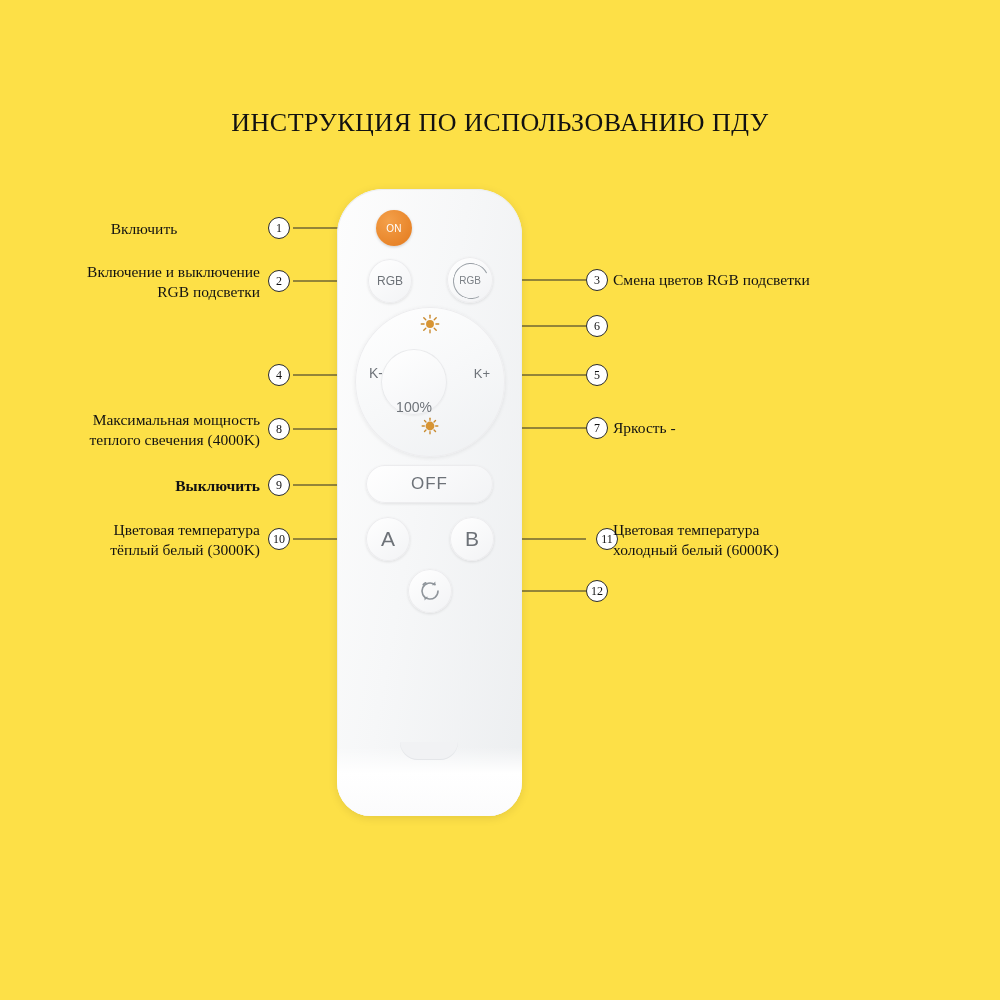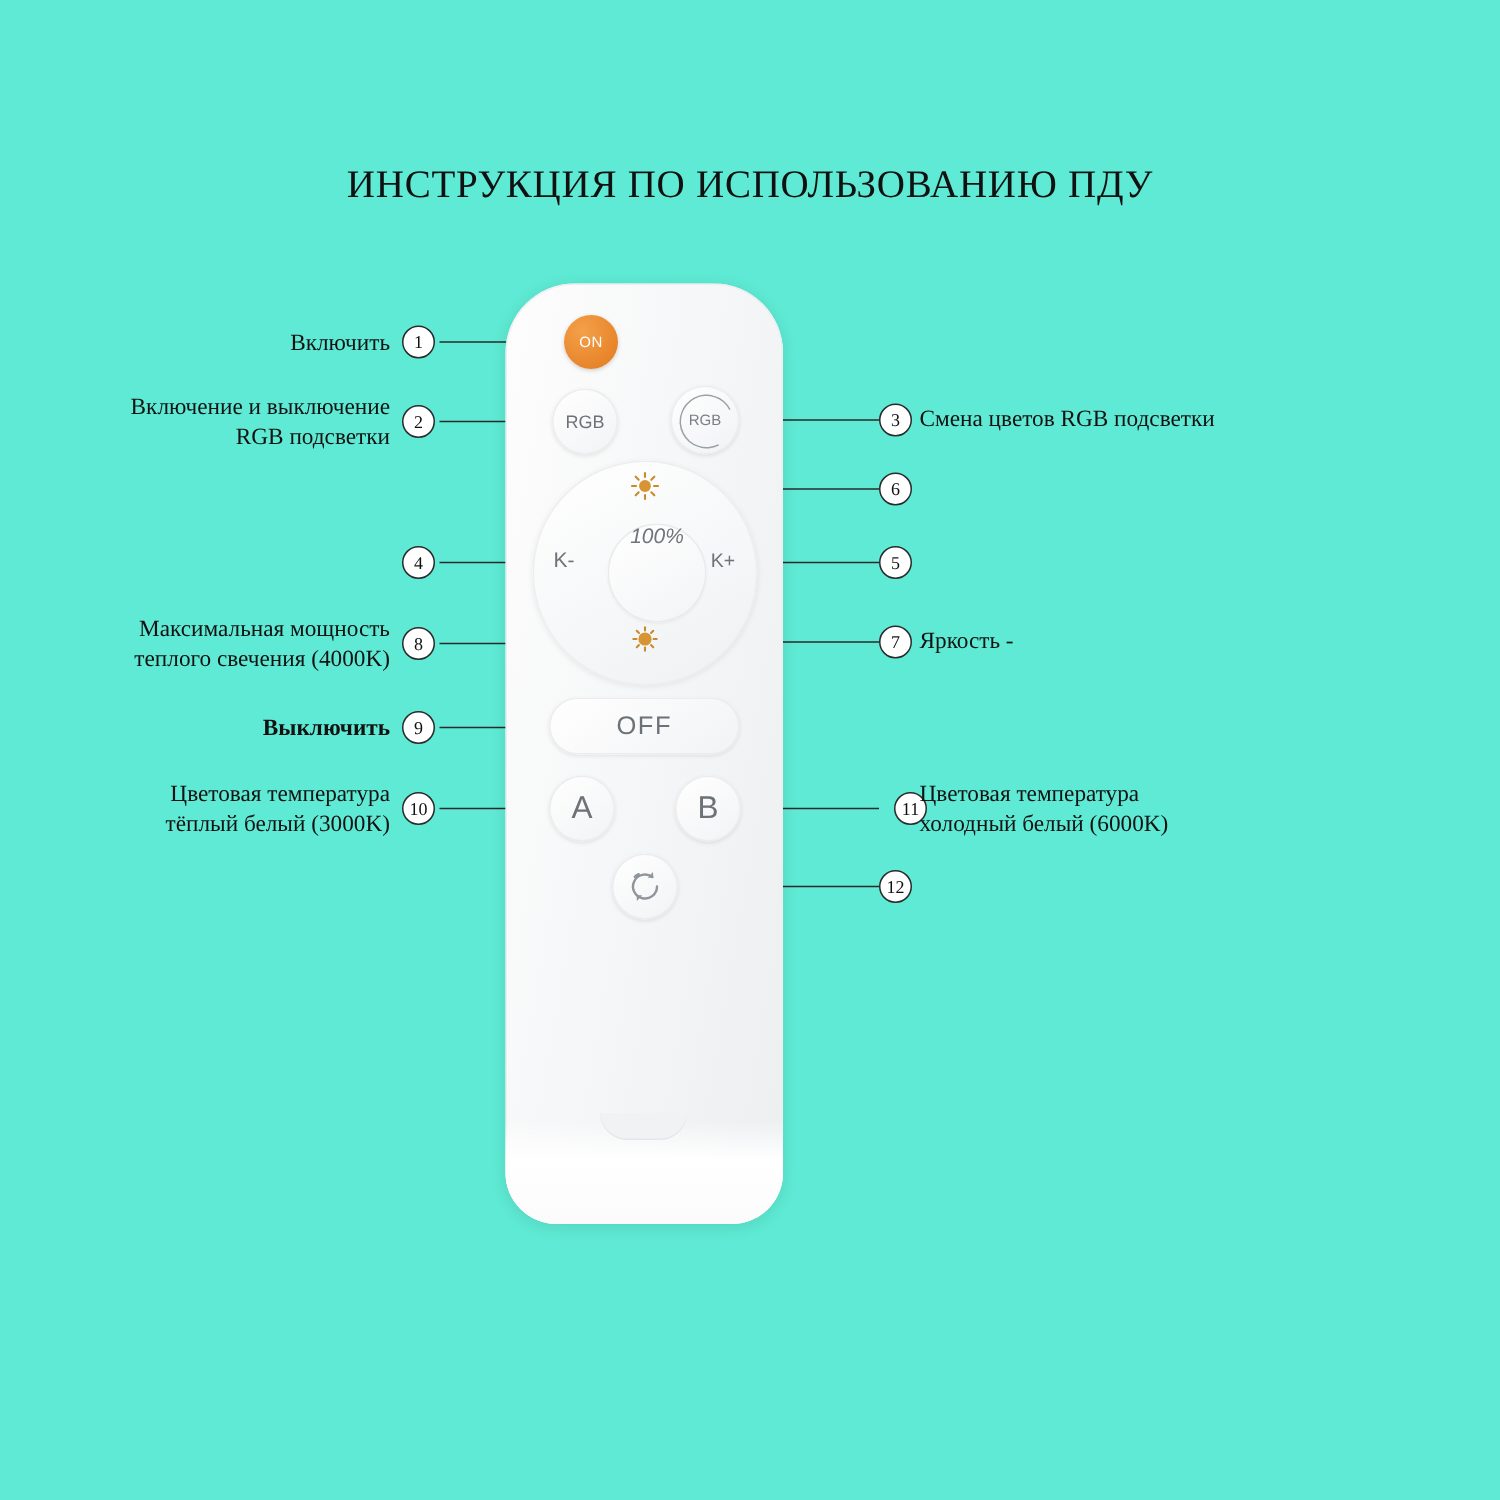--- a/index.html
+++ b/index.html
@@ -4,21 +4,21 @@
 <style>
   html, body {
     margin: 0;
     padding: 0;
     background: #ffffff;
   }
   #page {
     position: relative;
     width: 1000px;
     height: 1000px;
-    background: #5eead4;
+    background: #fde047;
     font-family: "Liberation Serif", serif;
     color: #1a1a1a;
     overflow: hidden;
   }
 
   
   #title {
     position: absolute;
     top: 108px;
     left: 0;
@@ -129,34 +129,33 @@
     left: 355px;
     top: 307px;
     width: 150px;
     height: 150px;
     border-radius: 50%;
     background: linear-gradient(150deg, #ffffff 0%, #f7f8f9 50%, #eef0f2 100%);
     box-shadow: 0 1px 4px rgba(0,0,0,0.08), inset 0 0 0 1px #ededef;
   }
   #ring-inner {
     position: absolute;
-    left: 405px;
+    left: 381px;
     top: 349px;
     width: 66px;
     height: 66px;
     border-radius: 50%;
     background: linear-gradient(150deg, #ffffff, #f3f4f6);
     box-shadow: inset 0 0 0 1px #e9eaec, 0 1px 2px rgba(0,0,0,0.05);
     display: flex;
-    align-items: flex-start;
+    align-items: flex-end;
     justify-content: center;
     color: #6f747a;
     font-size: 14px;
     font-family: "Liberation Sans", sans-serif;
-    font-style: italic;
   }
   #lbl-kminus {
     left: 360px;
     top: 362px;
     width: 32px;
     height: 22px;
     color: #6f747a;
     font-size: 14px;
     font-family: "Liberation Sans", sans-serif;
   }
@@ -403,21 +402,21 @@
   <div class="num" style="left:268px; top:528px;">
       <span>10</span>
     </div>
   <div class="num" style="left:586px; top:528px;margin-left:10px;">
       <span>11</span>
     </div>
   <div class="num" style="left:586px; top:580px;">
       <span>12</span>
     </div>
 
-  <div class="lab left" style="left:28px;  top:219px; width:232px;">Включить</div>
+  <div class="lab left" style="left:28px;  top:219px; width:232px;text-align:center;">Включить</div>
   <div class="lab right" style="left:613px; top:270px; width:370px;">Смена цветов RGB подсветки</div>
   <div class="lab left" style="left:10px;  top:262px; width:250px;">Включение и выключение
 RGB подсветки</div>
   <div class="lab right" style="left:613px; top:418px; width:330px;">Яркость -</div>
   <div class="lab left" style="left:10px;  top:410px; width:250px;">Максимальная мощность
 теплого свечения (4000K)</div>
   <div class="lab left" style="left:28px;  top:476px; width:232px;font-weight:bold;">Выключить</div>
   <div class="lab left" style="left:10px;  top:520px; width:250px;">Цветовая температура
 тёплый белый (3000K)</div>
   <div class="lab right" style="left:613px; top:520px; width:360px;">Цветовая температура

